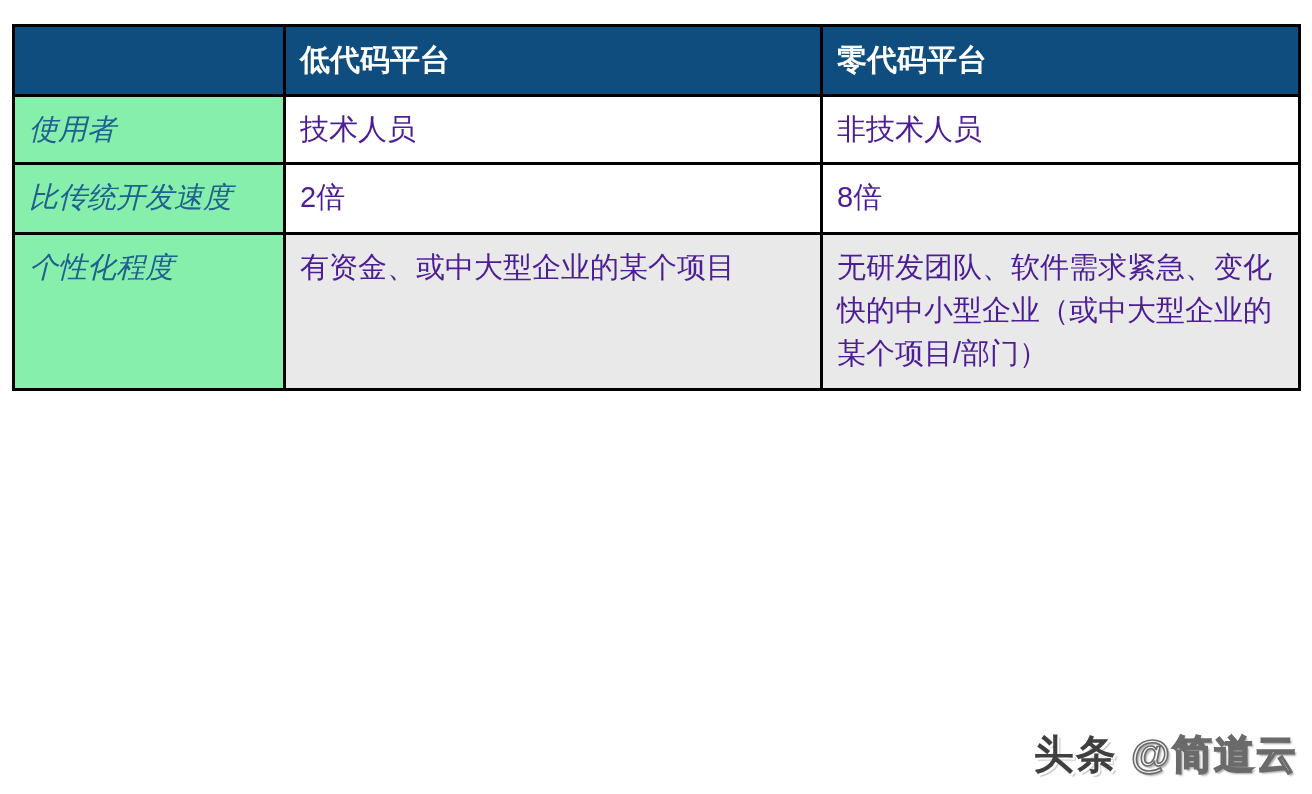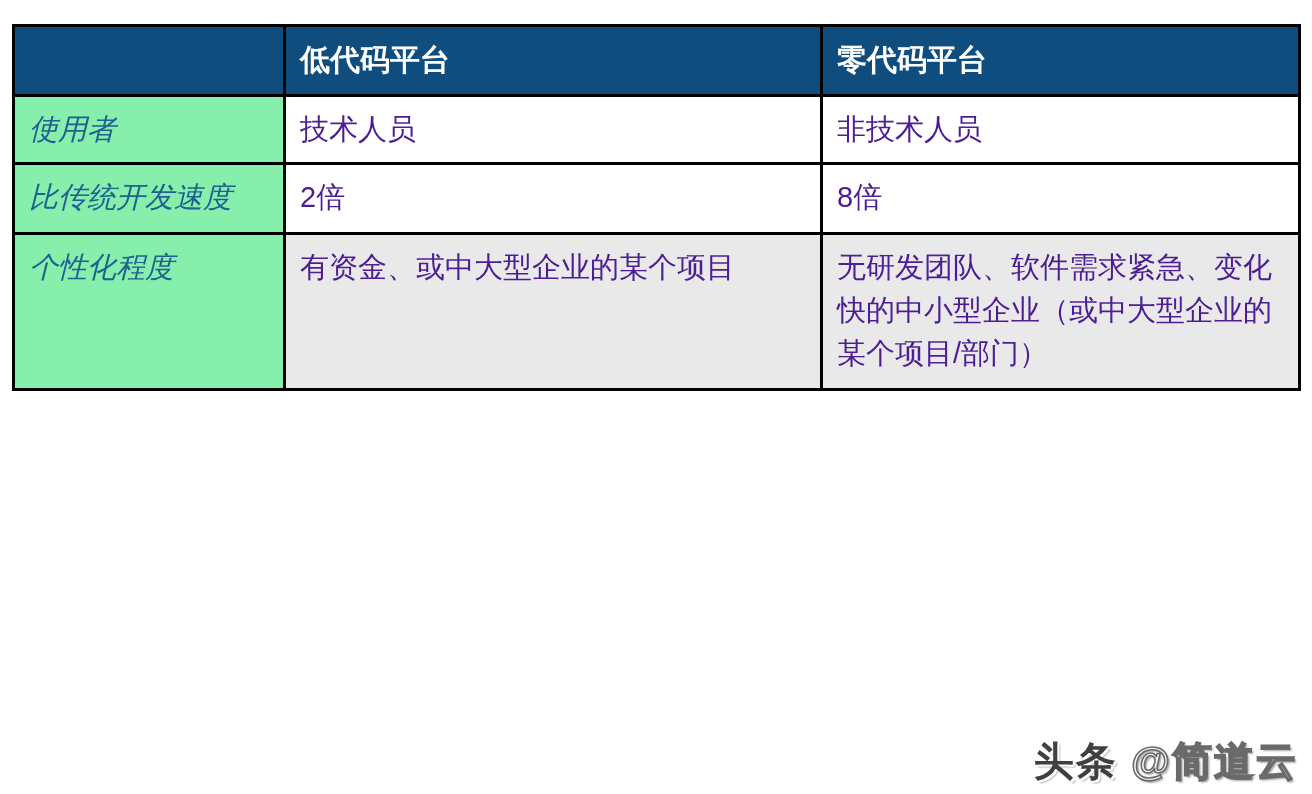--- a/index.html
+++ b/index.html
@@ -51,21 +51,21 @@
   tr.alt td.data-cell {
     background: #e9e9e9;
   }
   .stars { display: inline-block; white-space: nowrap; }
   .stars svg { vertical-align: middle; margin-right: -5px; }
   .check-wrap svg { vertical-align: middle; }
 
   .watermark {
     position: absolute;
     right: 14px;
-    bottom: 5px;
+    bottom: 12px;
     font-size: 40px;
     font-weight: bold;
     white-space: nowrap;
     letter-spacing: 2px;
     pointer-events: none;
   }
   .wm-prefix {
     color: #3f3f3f;
     text-shadow: 2px 2px 0 #ffffff, 3px 3px 1px rgba(0,0,0,0.25);
   }

